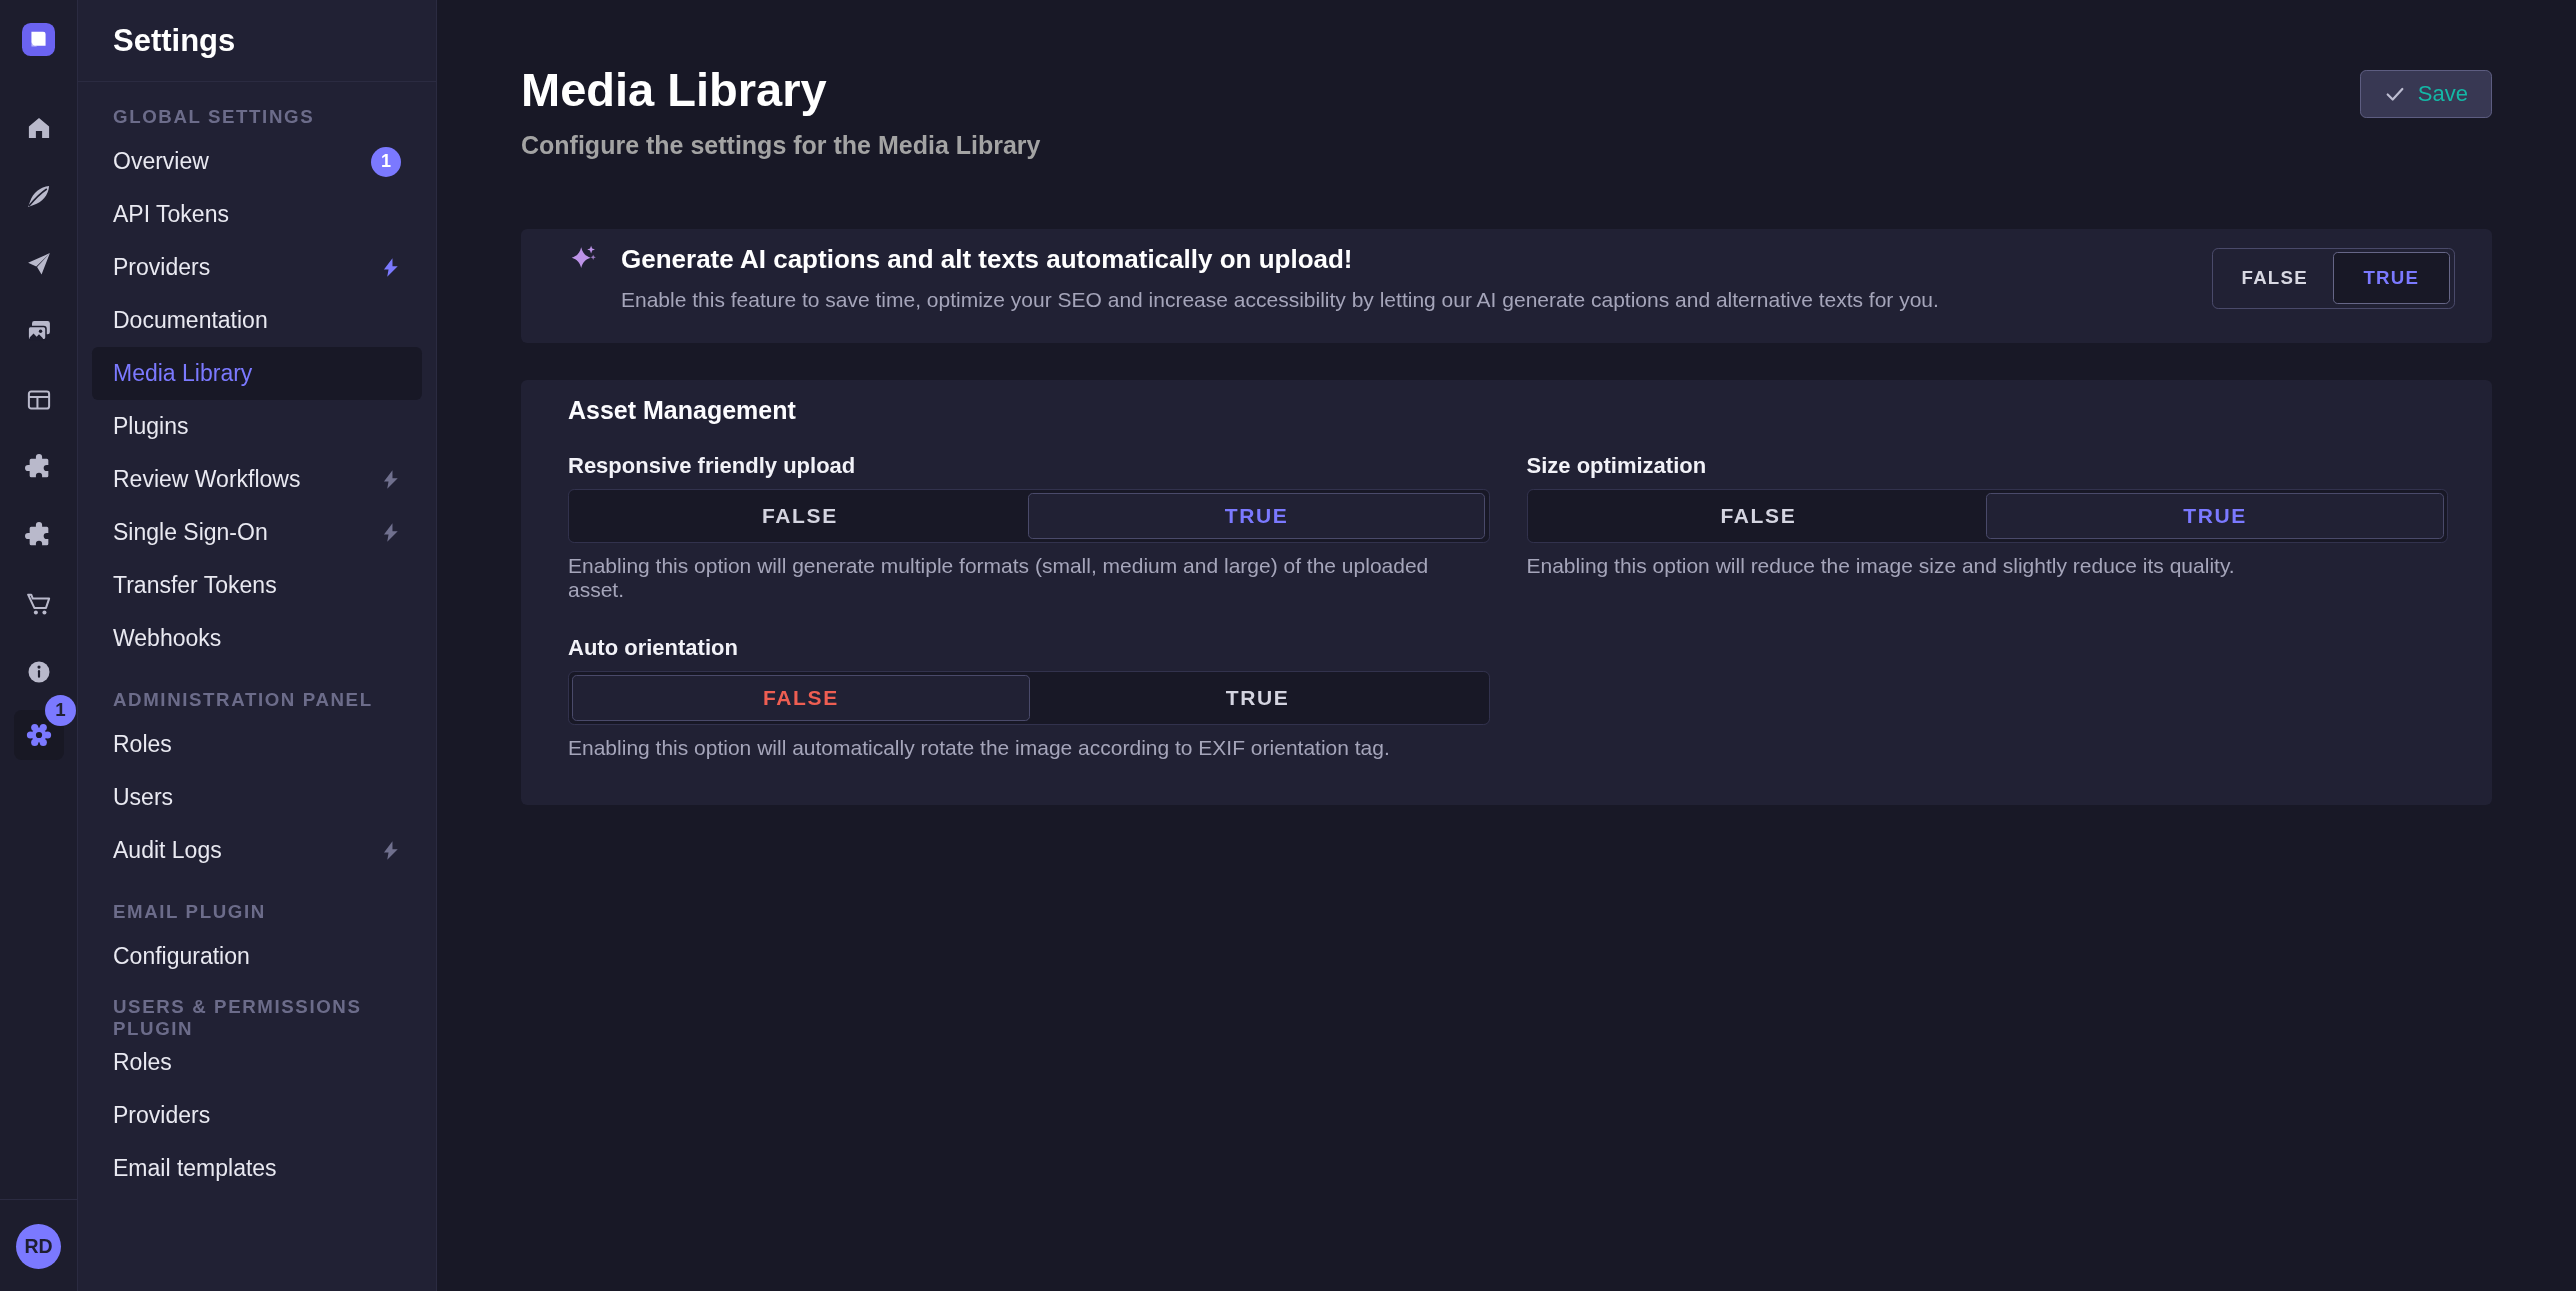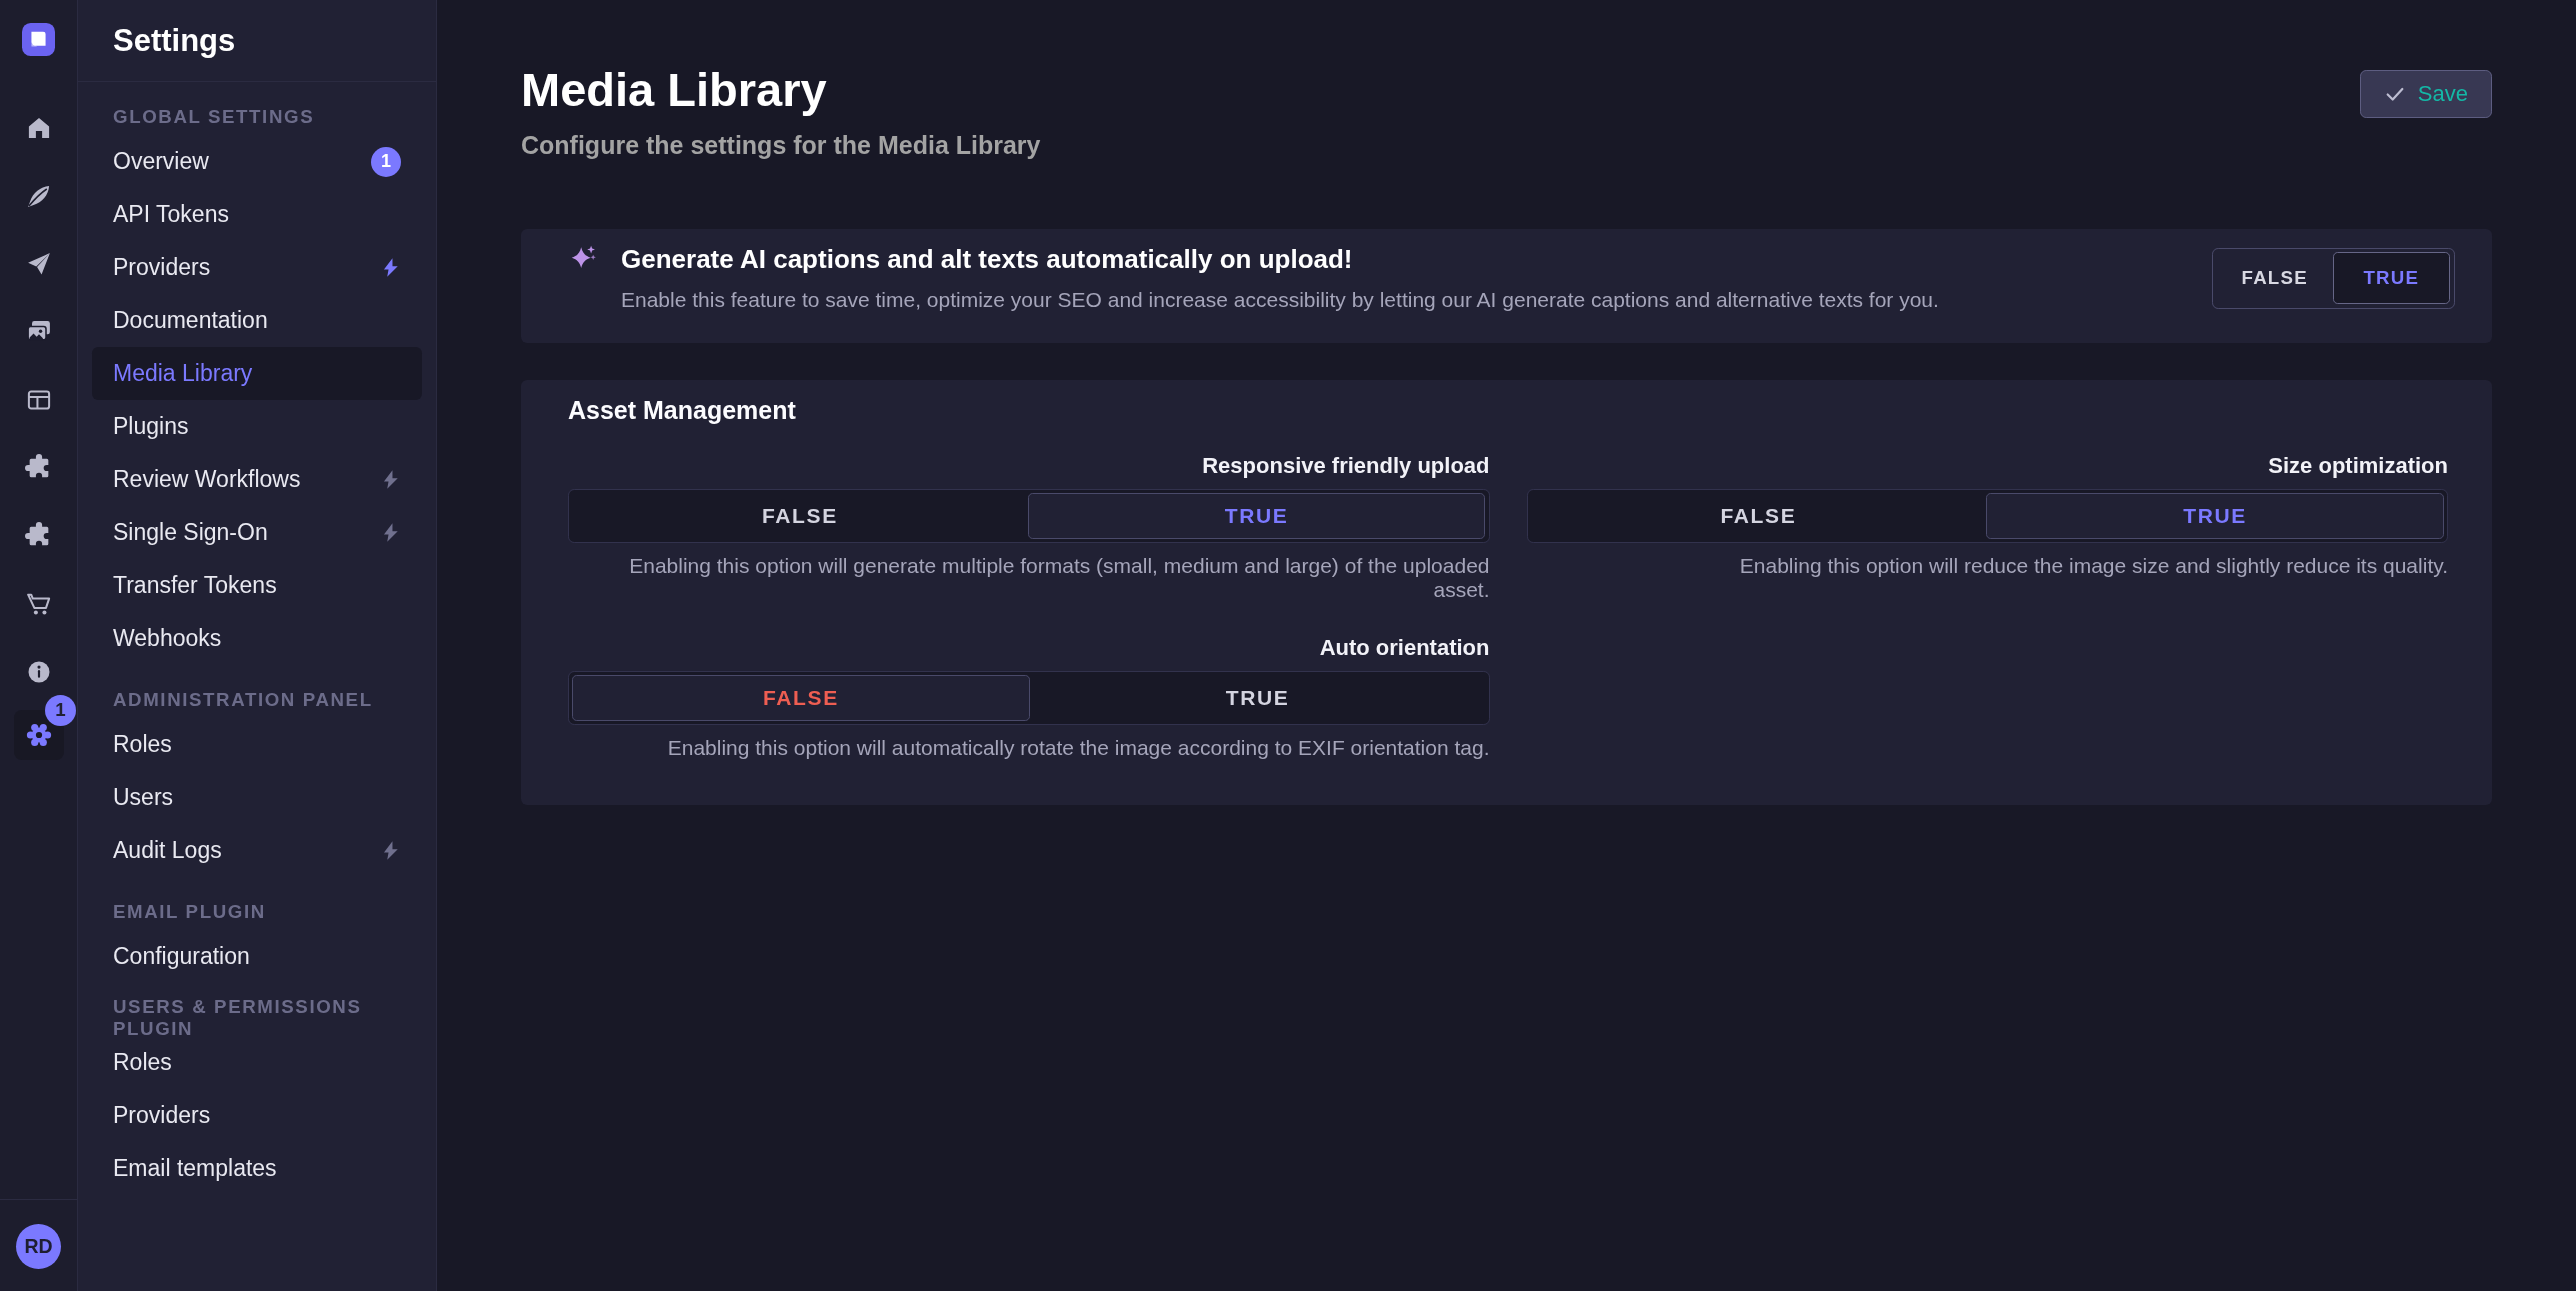--- a/index.html
+++ b/index.html
@@ -61,21 +61,21 @@
   .banner-desc { margin-top:12.5px; font-size:21px; color:#a5a5ba; }
   .mini-toggle { flex:0 0 auto; width:243px; height:61px; border:0.8px solid #4a4a6a; border-radius:6.2px;
                  display:flex; padding:3.9px; }
   .mini-seg { flex:1; display:flex; align-items:center; justify-content:center; font-size:18.7px;
               font-weight:700; letter-spacing:1.2px; color:#d8d8e2; cursor:pointer; }
   .mini-seg.sel { background:#181826; border:0.8px solid #666687; border-radius:4.7px; color:#7b79ff; }
 
   
   .card { margin-top:37px; background:#212134; border-radius:6.2px; padding:16px 44px 45px 47px; }
   .card-heading { font-size:25px; font-weight:600; color:#fcfcff; }
-  .fields { margin-top:28px; display:grid; grid-template-columns:1fr 1fr; column-gap:37px; row-gap:33px;text-align:right; }
+  .fields { margin-top:28px; display:grid; grid-template-columns:1fr 1fr; column-gap:37px; row-gap:33px; }
   .field-label { font-size:22px; font-weight:600; color:#f2f2f8; }
   .toggle { margin-top:10px; height:54px; background:#181826; border:0.8px solid #32324d; border-radius:6.2px;
             display:flex; padding:3.1px; }
   .seg { flex:1; display:flex; align-items:center; justify-content:center; font-size:21px; font-weight:700;
          letter-spacing:1.6px; color:#d4d4e0; cursor:pointer; }
   .seg.sel { background:#212134; border:0.8px solid #4a4a6a; border-radius:4.7px; }
   .seg.sel.t { color:#7b79ff; }
   .seg.sel.f { color:#ee5e52; }
   .hint { margin-top:11px; font-size:21px; color:#a5a5ba; }
 </style>

